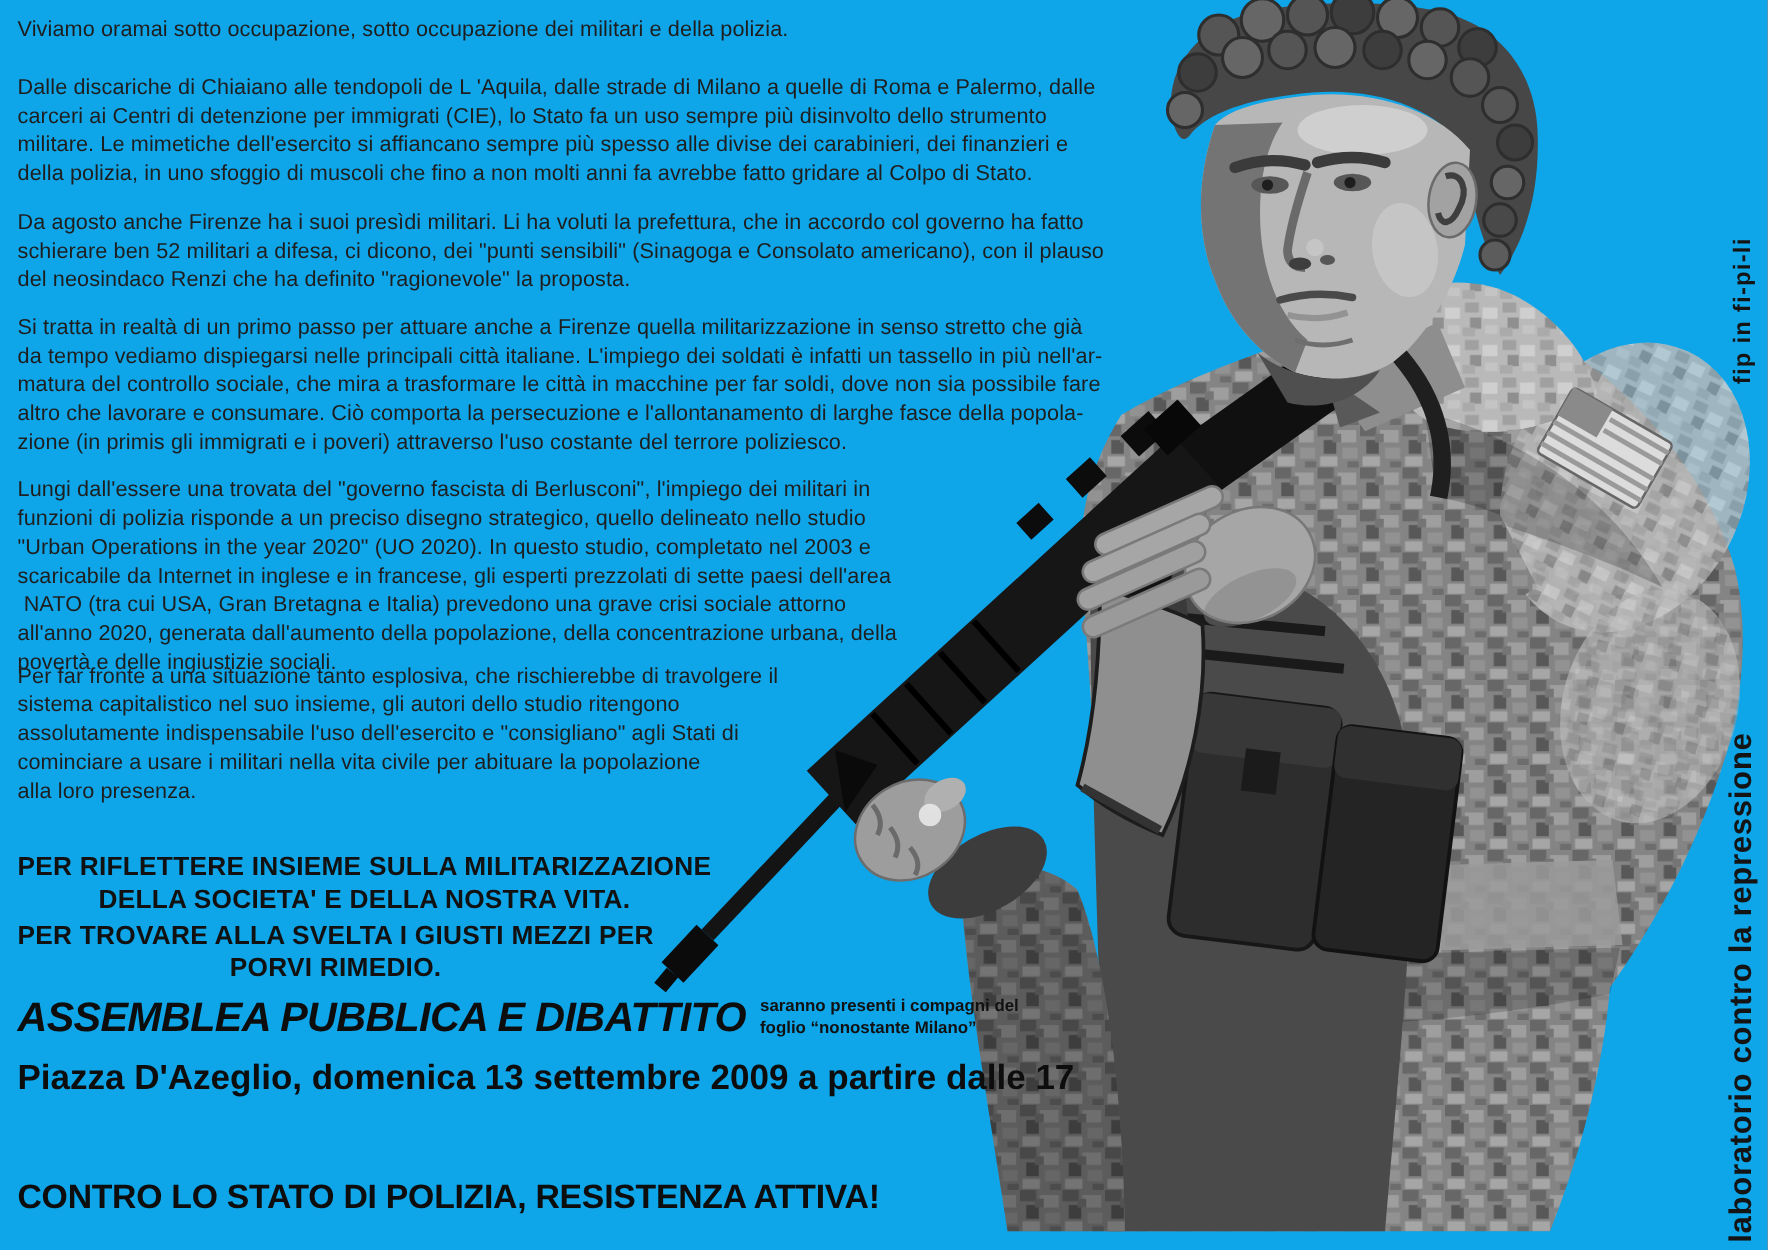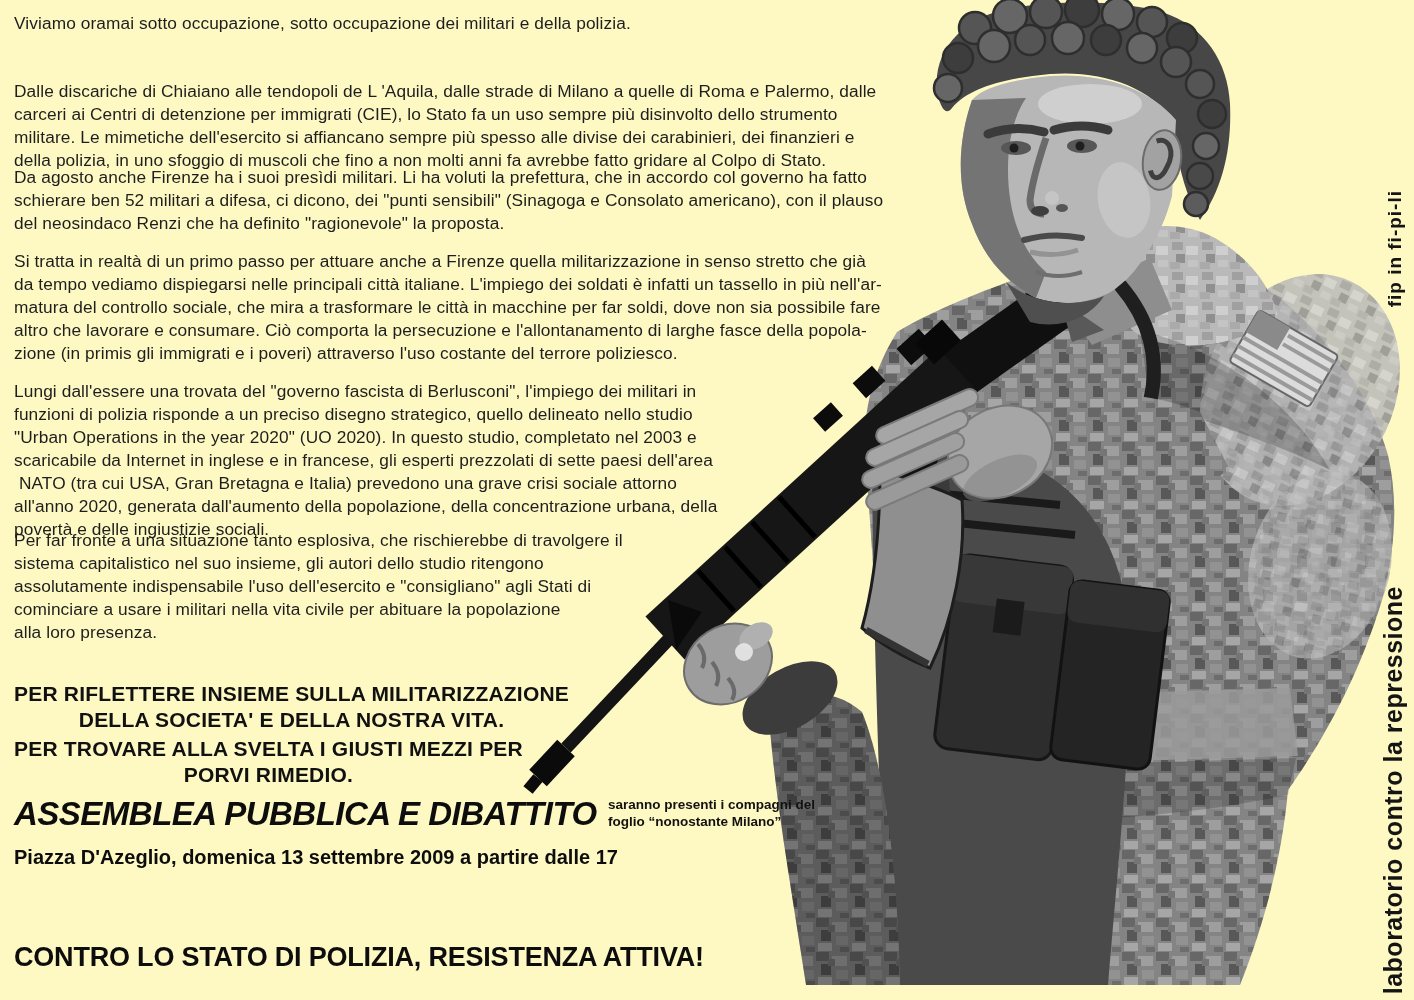--- a/index.html
+++ b/index.html
@@ -1,29 +1,29 @@
 <!DOCTYPE html>
 <html><head>
 <meta charset="utf-8">
 <style>
   html,body{margin:0;padding:0;background:#888;}
   .poster{
     position:relative;
     width:1414px;height:1000px;
-    background:#fef9c3;
+    background:#0ea5e9;
     overflow:hidden;
     font-family:"Liberation Sans","DejaVu Sans",sans-serif;
     color:#1c1c1c;
   }
   .txt{position:absolute;left:14px;margin:0;white-space:pre;}
   .para{font-size:17.3px;line-height:23px;letter-spacing:0.1px;color:#1e1e1e;}
   .hbold{font-size:21px;line-height:26px;font-weight:bold;color:#111;letter-spacing:0.2px;text-align:center;}
   .event-title{font-size:33px;font-weight:bold;letter-spacing:-0.5px;color:#0d0d0d;font-style:italic;}
   .event-note{font-size:13.5px;line-height:17px;font-weight:bold;color:#111;}
-  .piazza{font-size:20px;font-weight:bold;color:#0d0d0d;}
+  .piazza{font-size:28px;font-weight:bold;color:#0d0d0d;}
   .slogan{font-size:27px;font-weight:bold;letter-spacing:-0.2px;color:#0d0d0d;margin-top:40px;}
   .vtext{
     position:absolute;
     writing-mode:vertical-rl;
     transform:rotate(180deg);
     font-weight:bold;color:#141414;
     white-space:pre;
   }
   .vtop{right:8px;top:190px;font-size:19px;letter-spacing:1px;}
   .vbottom{right:6px;bottom:6px;font-size:25px;letter-spacing:0.5px;}
@@ -228,21 +228,21 @@
       <path d="M 712 662 Q 722 674 716 686" stroke="#6a6a6a" stroke-width="4" fill="none"></path>
       <path d="M 728 678 Q 738 690 732 700" stroke="#6a6a6a" stroke-width="4" fill="none"></path>
       <ellipse cx="756" cy="636" rx="18" ry="12" fill="#b0b0b0" transform="rotate(-30 756 636)"></ellipse>
       <circle cx="744" cy="652" r="9" fill="#e8e8e8" opacity="0.9"></circle>
     </g>
   </svg>
 
   <div class="textlayer">
 
     <p class="txt para" style="top:12px;">Viviamo oramai sotto occupazione, sotto occupazione dei militari e della polizia.</p>
-    <p class="txt para" style="top:58px;margin-top:22px;">Dalle discariche di Chiaiano alle tendopoli de L 'Aquila, dalle strade di Milano a quelle di Roma e Palermo, dalle
+    <p class="txt para" style="top:58px;">Dalle discariche di Chiaiano alle tendopoli de L 'Aquila, dalle strade di Milano a quelle di Roma e Palermo, dalle
 carceri ai Centri di detenzione per immigrati (CIE), lo Stato fa un uso sempre più disinvolto dello strumento
 militare. Le mimetiche dell'esercito si affiancano sempre più spesso alle divise dei carabinieri, dei finanzieri e
 della polizia, in uno sfoggio di muscoli che fino a non molti anni fa avrebbe fatto gridare al Colpo di Stato.</p>
     <p class="txt para" style="top:166px;">Da agosto anche Firenze ha i suoi presìdi militari. Li ha voluti la prefettura, che in accordo col governo ha fatto
 schierare ben 52 militari a difesa, ci dicono, dei "punti sensibili" (Sinagoga e Consolato americano), con il plauso
 del neosindaco Renzi che ha definito "ragionevole" la proposta.</p>
     <p class="txt para" style="top:250px;">Si tratta in realtà di un primo passo per attuare anche a Firenze quella militarizzazione in senso stretto che già
 da tempo vediamo dispiegarsi nelle principali città italiane. L'impiego dei soldati è infatti un tassello in più nell'ar-
 matura del controllo sociale, che mira a trasformare le città in macchine per far soldi, dove non sia possibile fare
 altro che lavorare e consumare. Ciò comporta la persecuzione e l'allontanamento di larghe fasce della popola-

